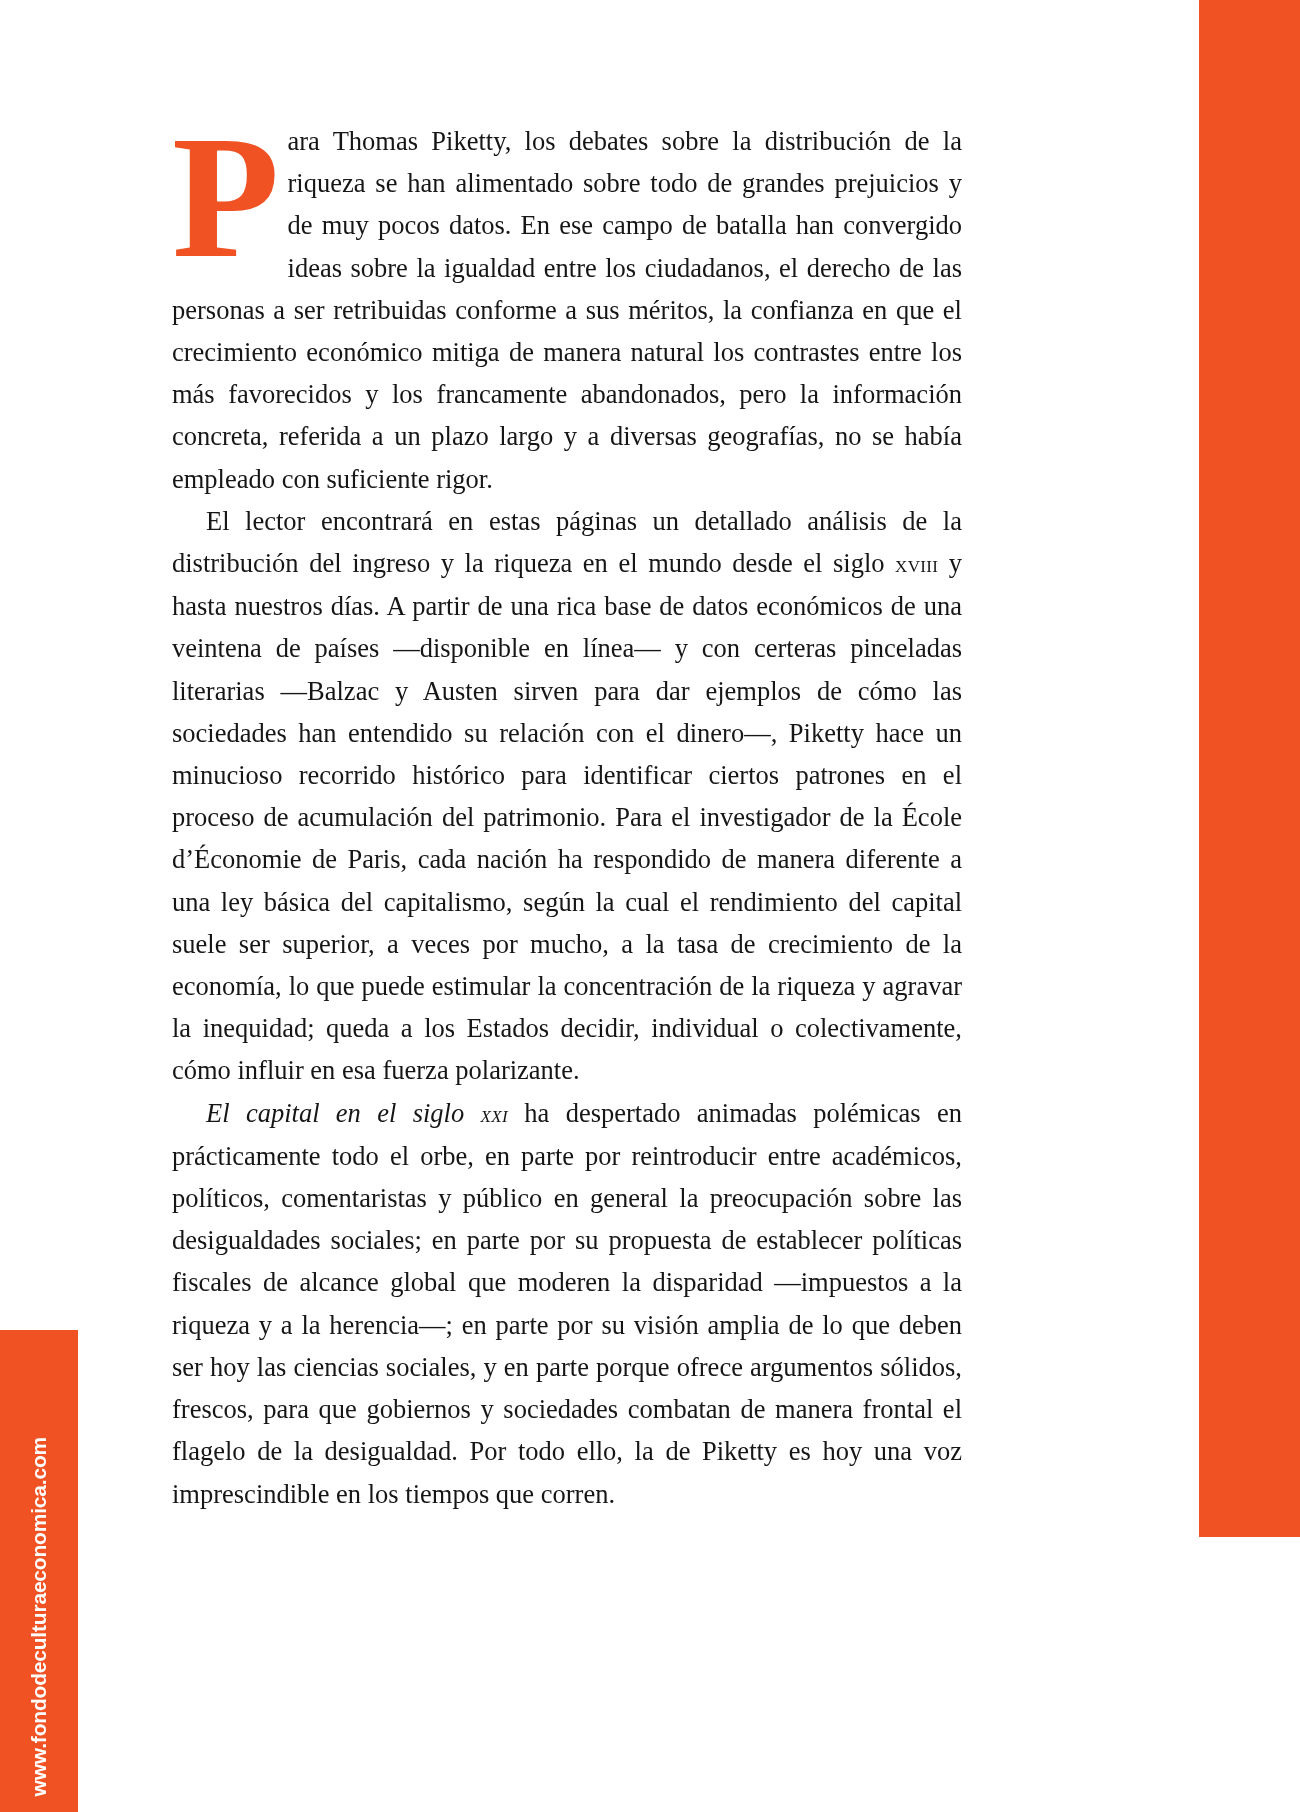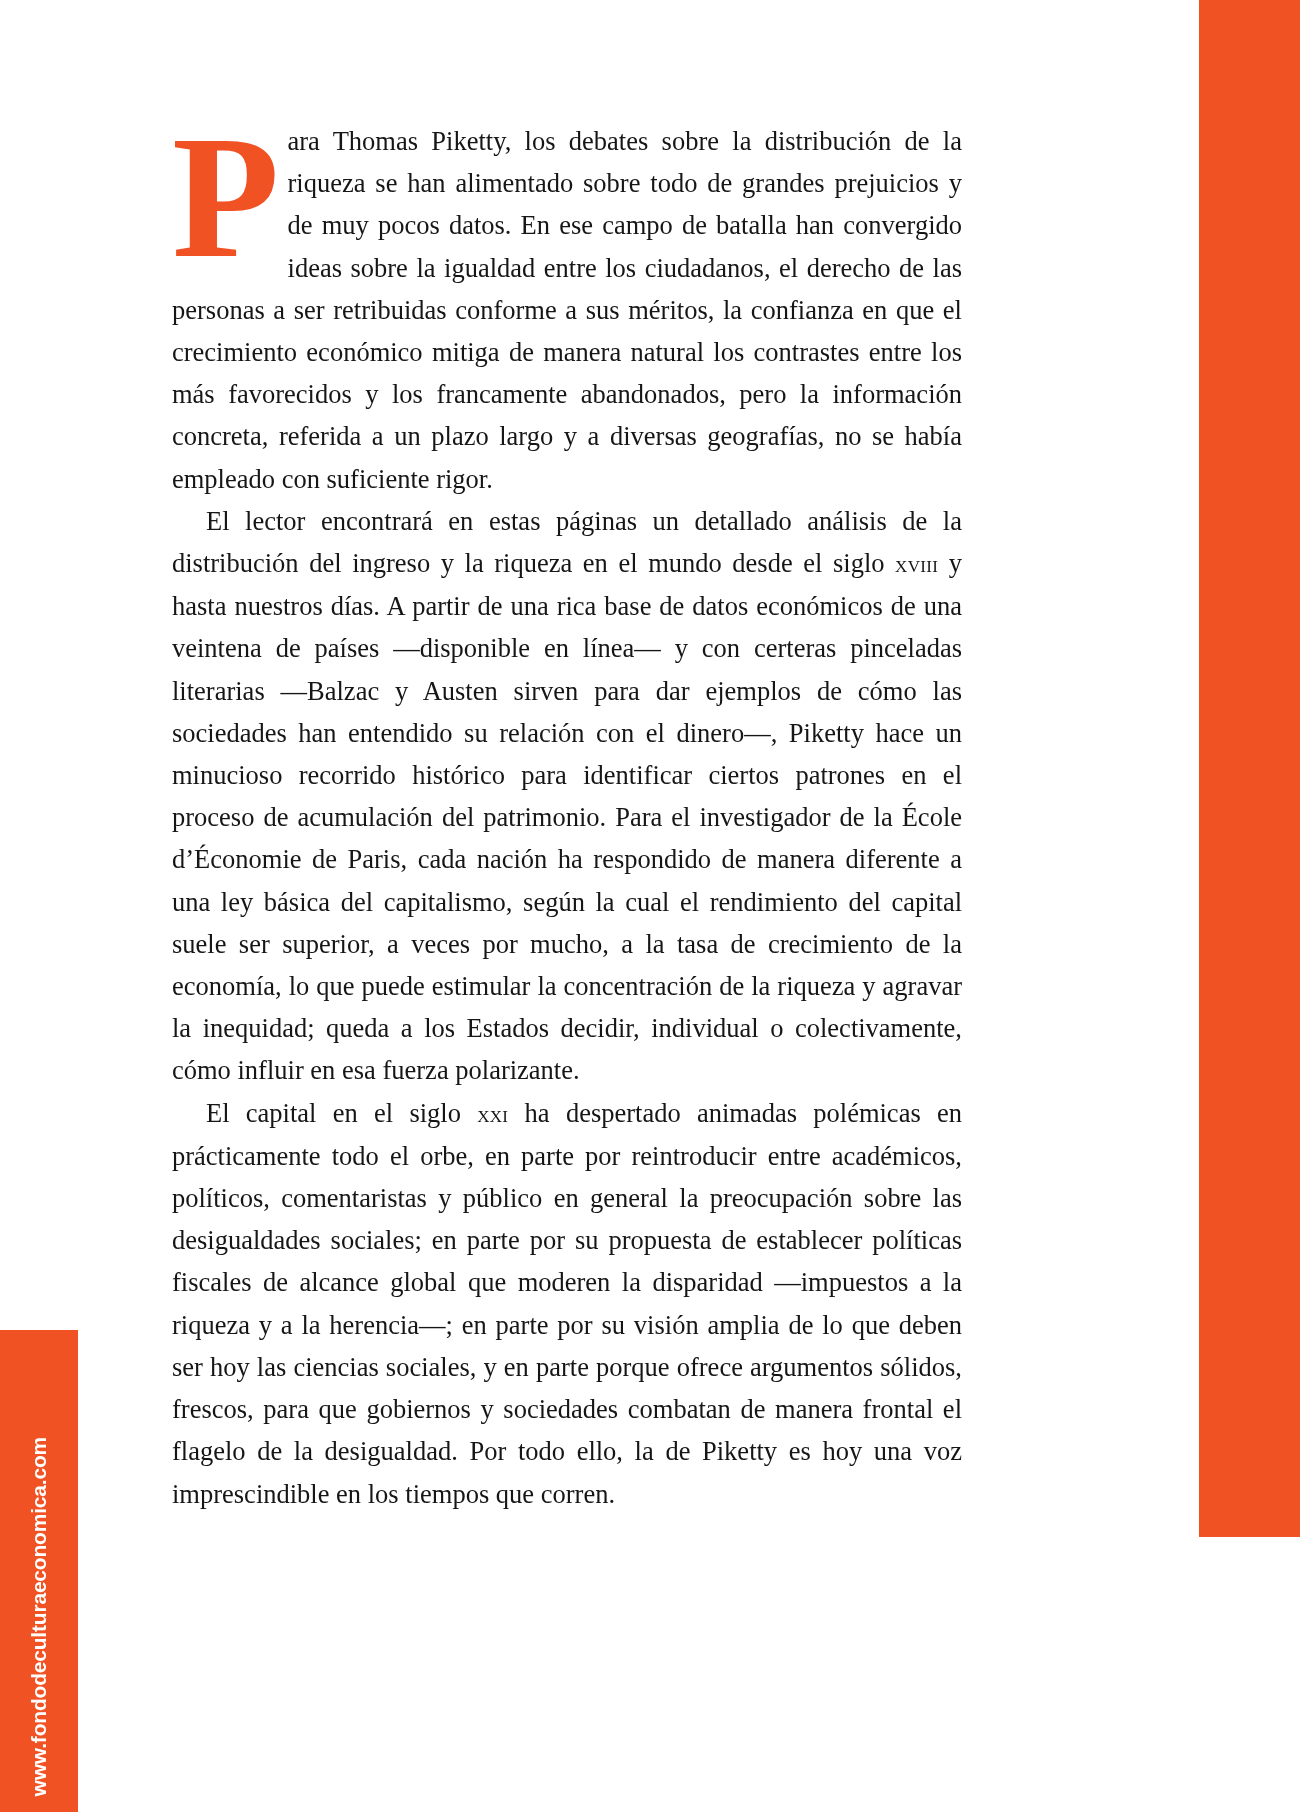--- a/index.html
+++ b/index.html
@@ -94,21 +94,21 @@
     line-height: 0.78;
     margin: 2px 8px -6px 0;
     padding-top: 6px;
   }
 
   .smallcaps {
     font-variant: small-caps;
     font-size: 0.93em;
     letter-spacing: 0.3px;
   }
-  .title-italic { }
+  .title-italic { font-style: italic; }
 </style>
 </head>
 <body>
 
 <div class="page">
 
   <div class="bar-right"></div>
 
   <div class="bar-left"></div>
   <div class="bar-left-text">

